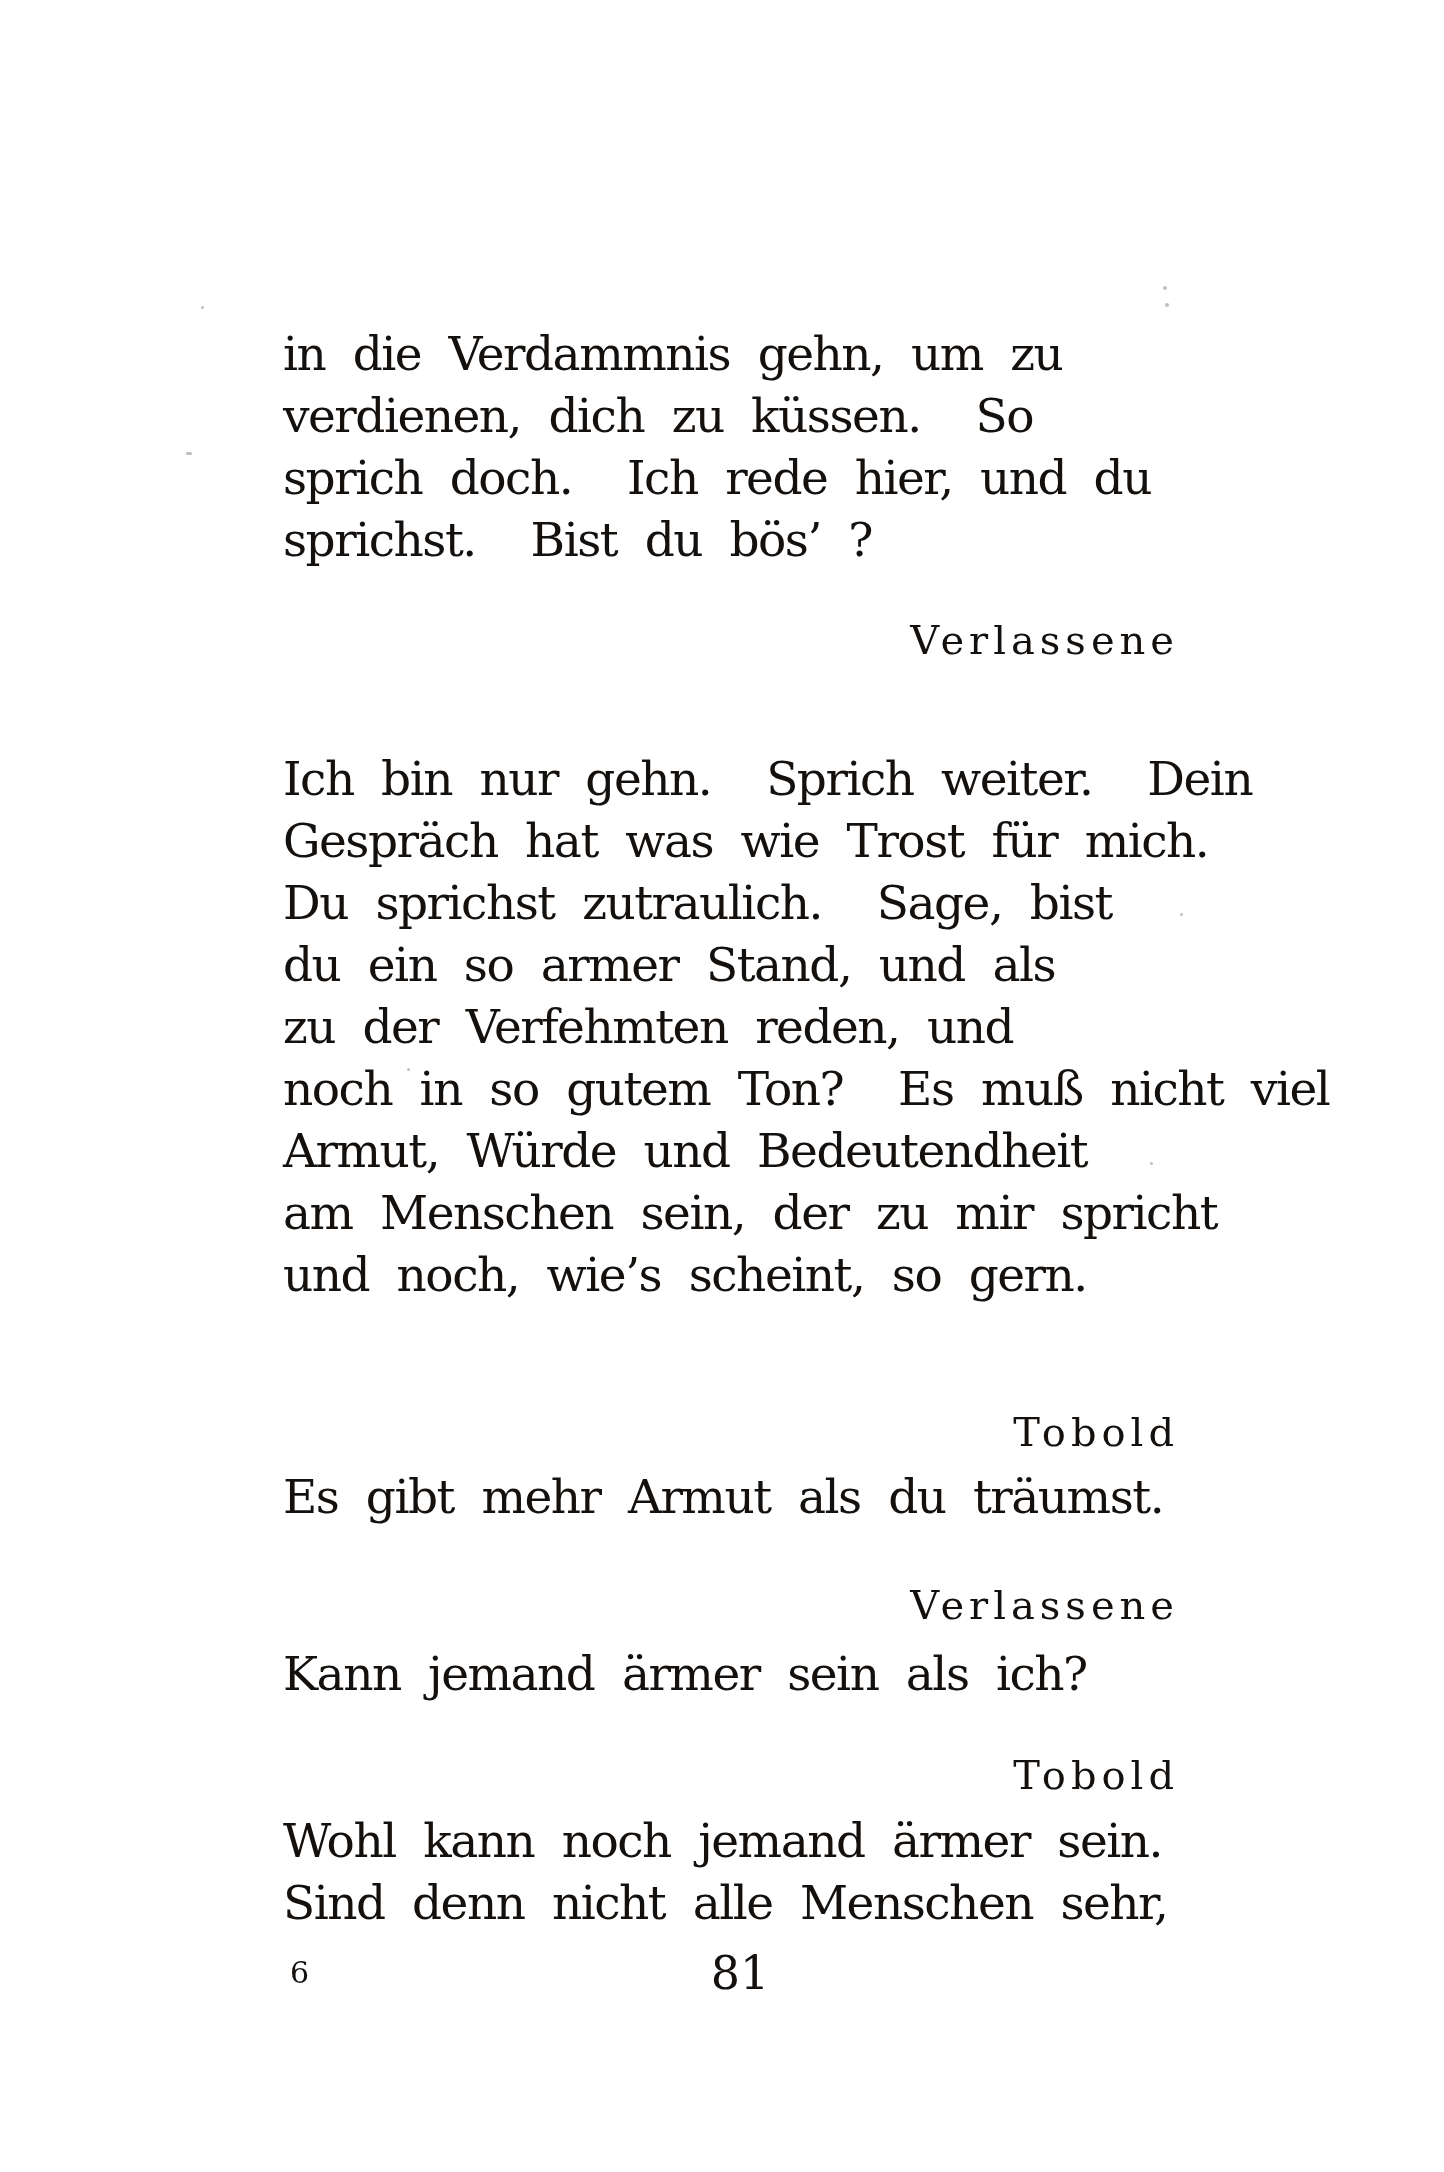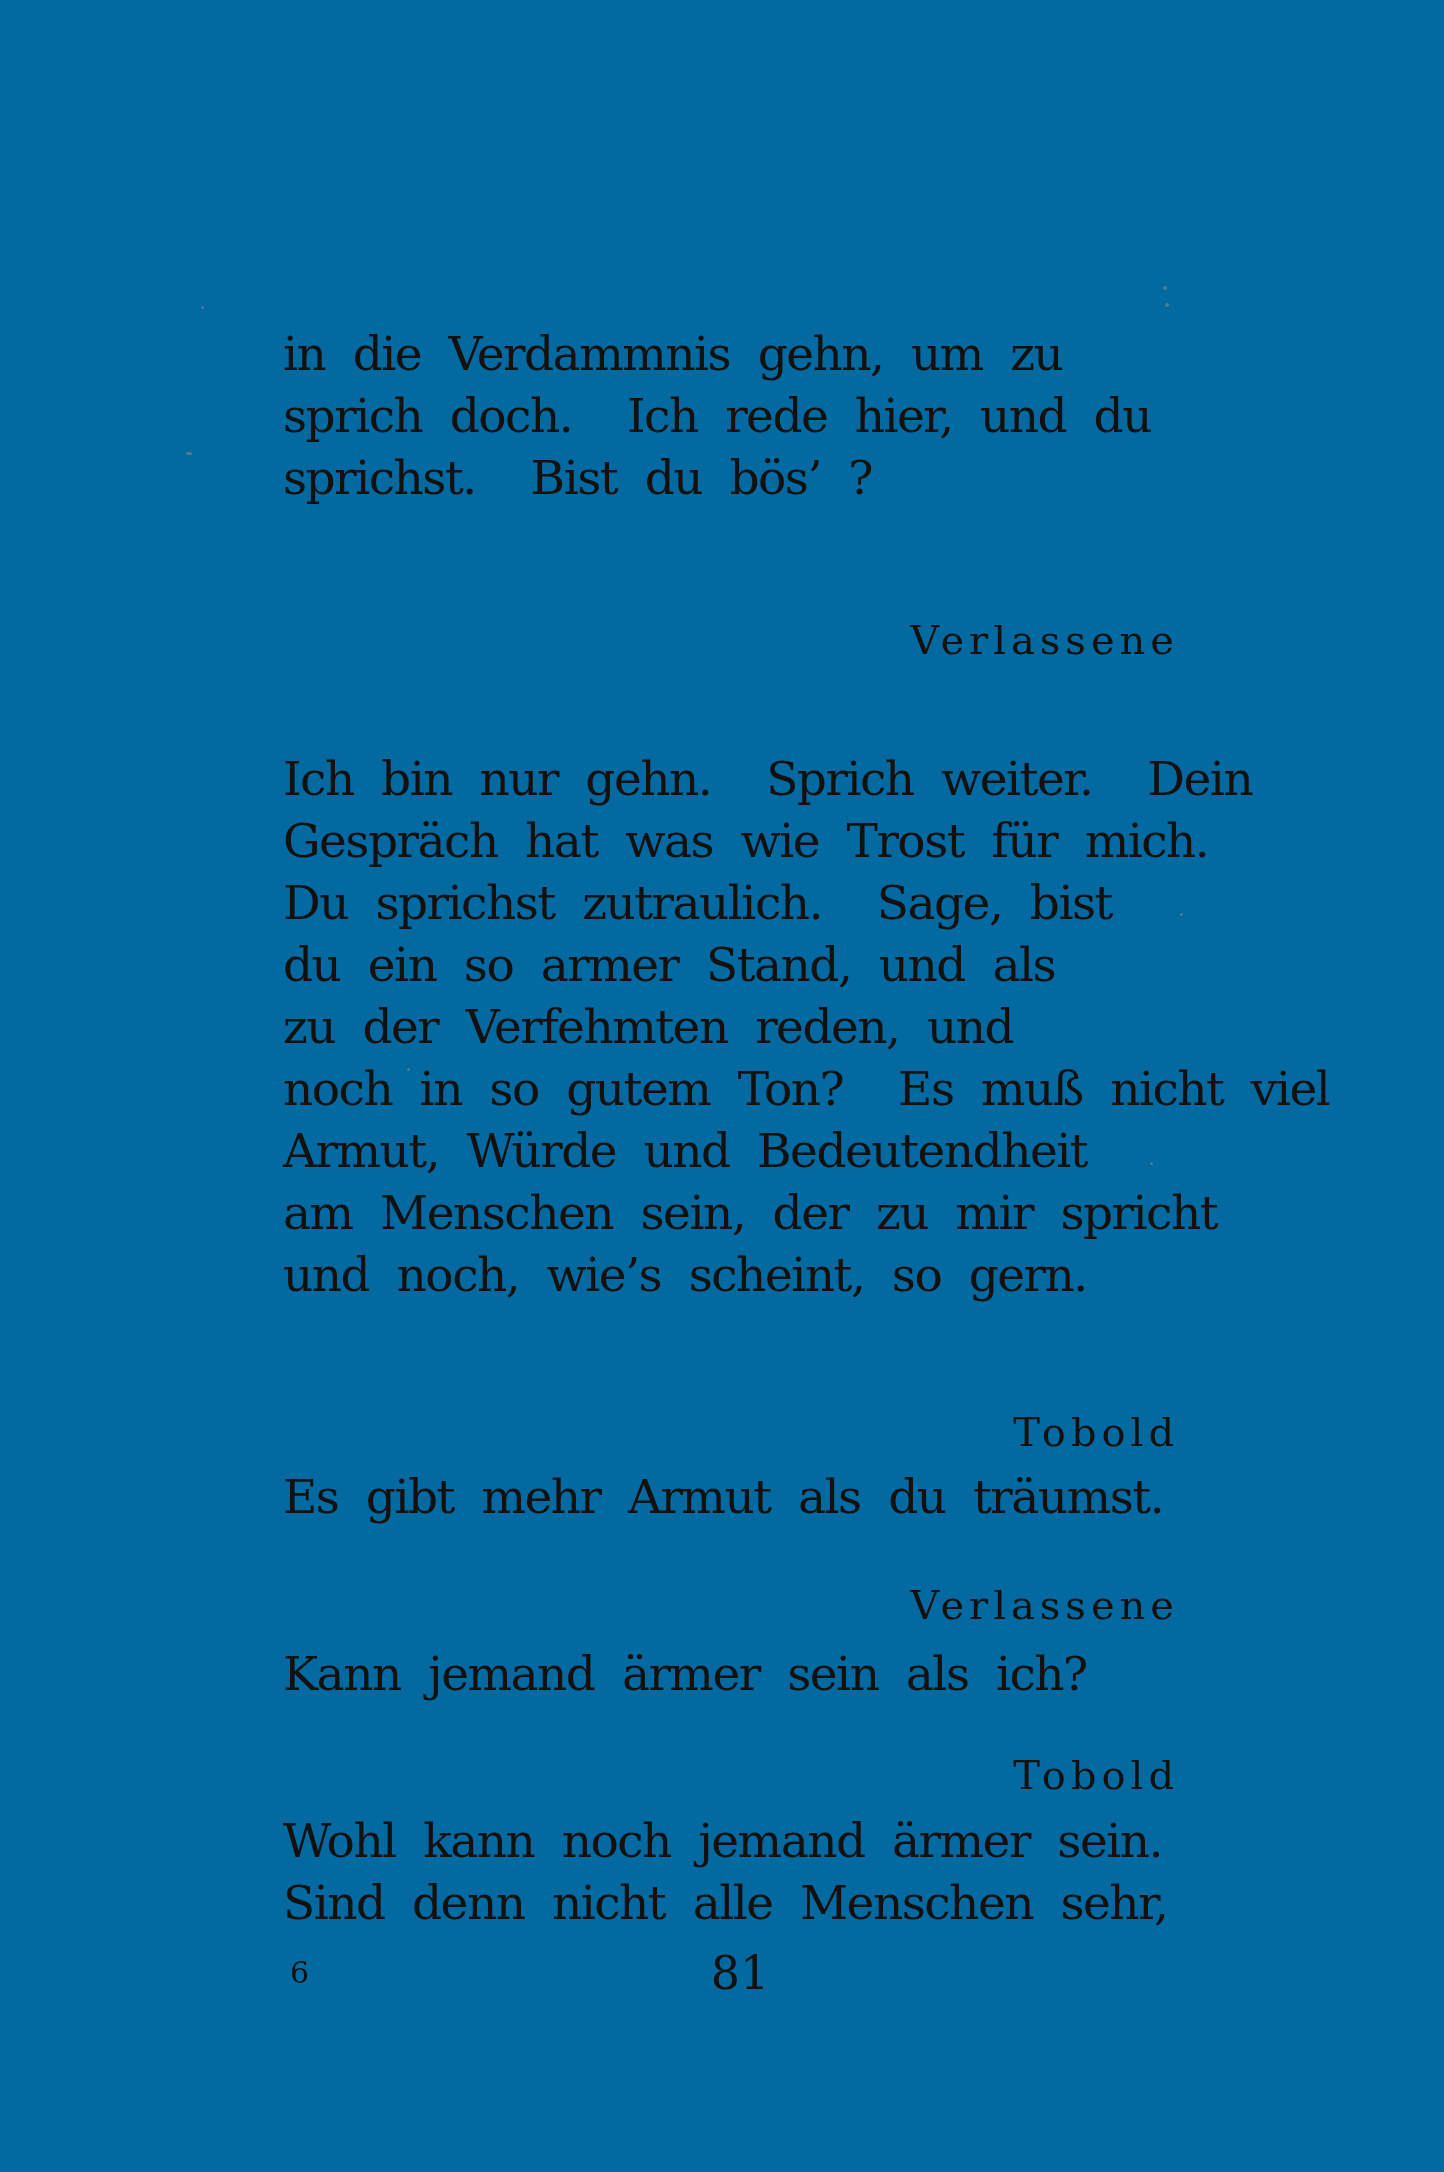--- a/index.html
+++ b/index.html
@@ -1,21 +1,21 @@
 <!DOCTYPE html>
 <html><head>
 <meta charset="utf-8">
 <style>
   html, body { margin: 0; padding: 0; background: #e8e8e6; }
   .page {
     position: relative;
     width: 1444px;
     height: 2172px;
     margin: 0 auto;
-    background: #0369a1;
+    background: #ffffff;
     overflow: hidden;
     color: #14100d;
     font-family: "DejaVu Serif", serif;
   }
   
   .speech {
     position: absolute;
     left: 283px;
     width: 896px;
   }
@@ -77,20 +77,21 @@
     border-radius: 50%;
   }
 </style>
 </head>
 <body>
 
 <div class="page">
 
   <div class="speech" style="top: 323px;">
     <div class="vline">in die Verdammnis gehn, um zu</div>
+    <div class="vline">verdienen, dich zu küssen.  So</div>
     <div class="vline">sprich doch.  Ich rede hier, und du</div>
     <div class="vline">sprichst.  Bist du bös’ ?</div>
   </div>
 
   <div class="speaker" style="top: 615px;">Verlassene</div>
 
 
   <div class="speech" style="top: 748px;">
     <div class="vline">Ich bin nur gehn.  Sprich weiter.  Dein</div>
     <div class="vline">Gespräch hat was wie Trost für mich.</div>

